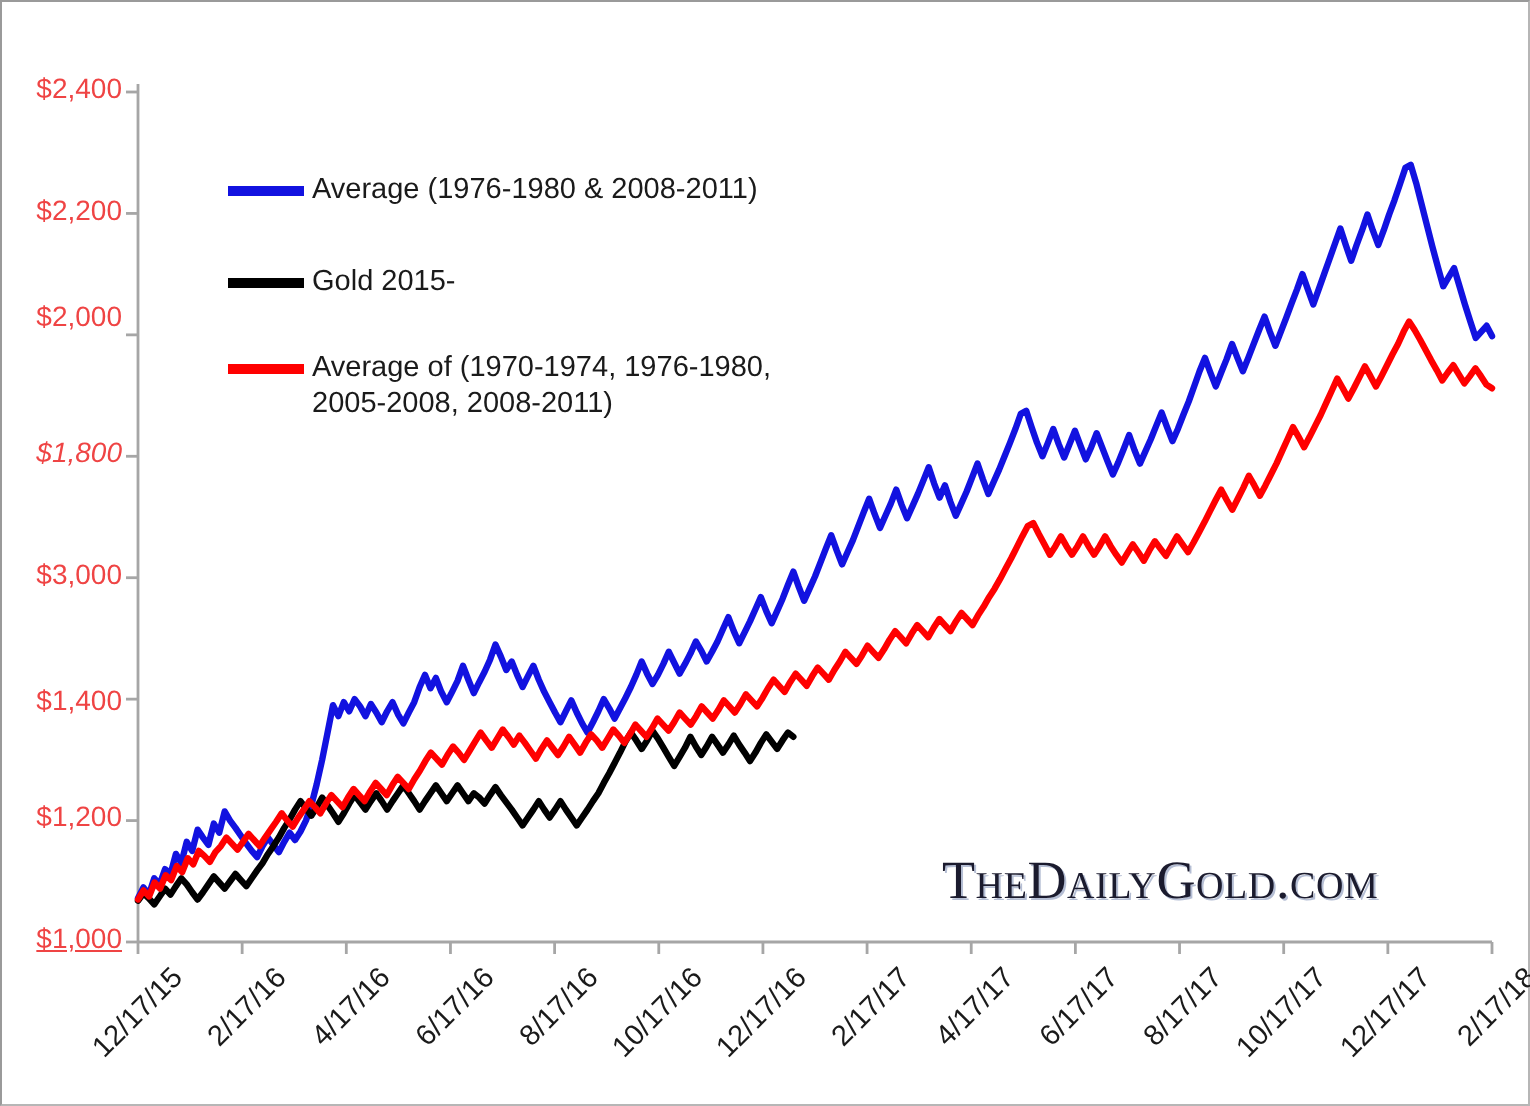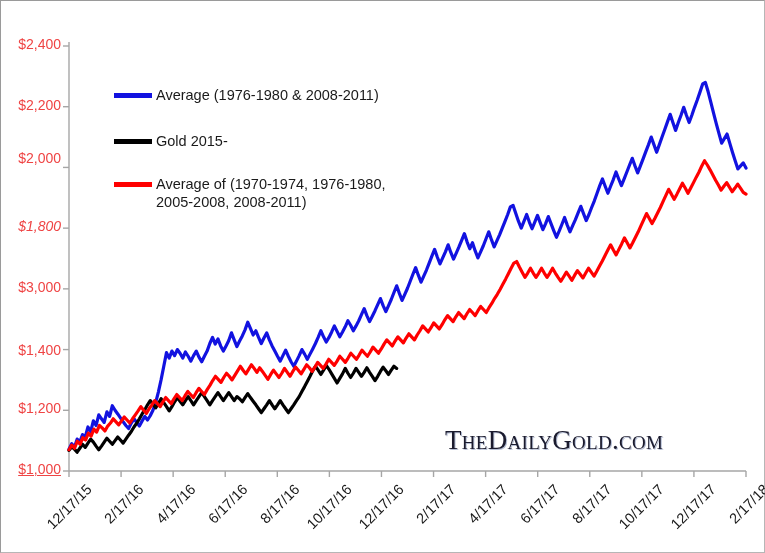--- a/index.html
+++ b/index.html
@@ -79,21 +79,21 @@
     font-size: 14.5px;
     color: #1a1a1a;
     white-space: nowrap;
     transform: rotate(-45deg);
     transform-origin: right top;
     right: 0;
     top: 0;
   }
   #watermark {
     position: absolute;
-    left: 444px;
+    left: 470px;
     top: 424px;
     font-family: "Liberation Serif", serif;
     font-size: 27px;
     font-variant: small-caps;
     color: #1b1b2e;
     letter-spacing: 0.3px;
     text-shadow: 1px 1px 0 rgba(90,110,160,0.45);
   }
 </style>
 </head>

